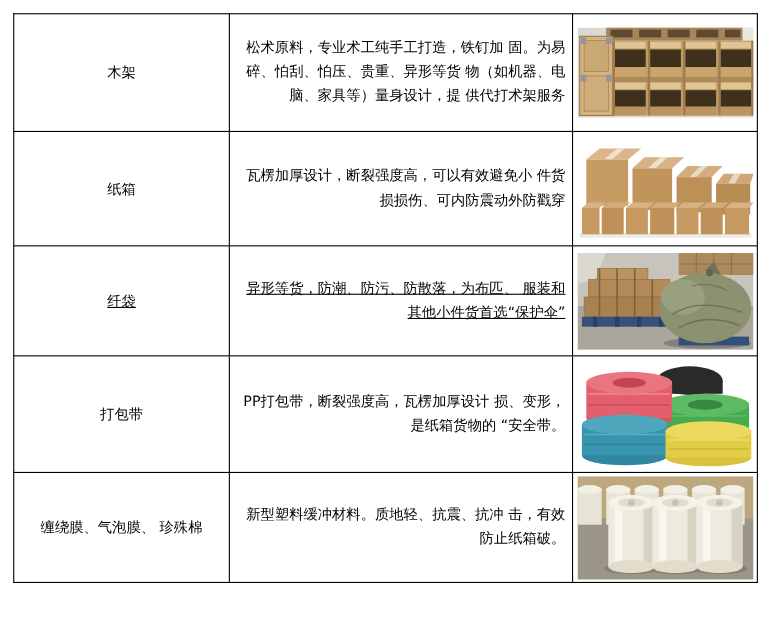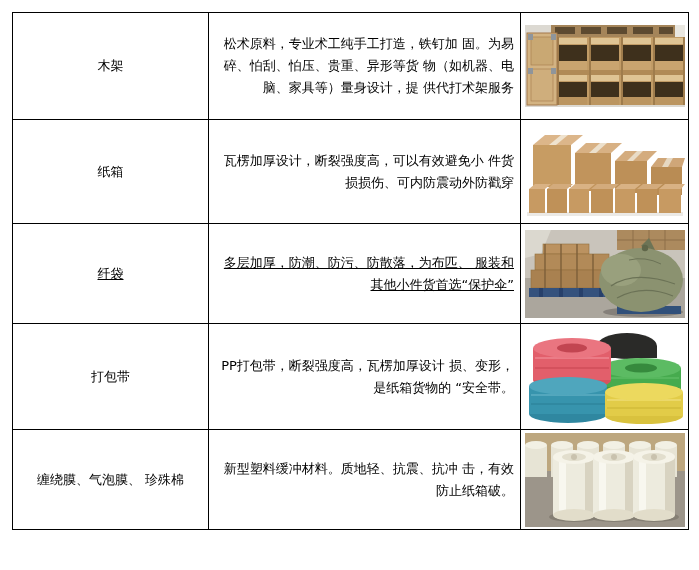--- a/index.html
+++ b/index.html
@@ -135,21 +135,21 @@
         <polygon points="112,64 132,64 138,59 118,59" fill="#d3ab7c"></polygon>
             <rect x="112" y="64" width="20" height="24" fill="#bf9158"></rect>
         <polygon points="134,64 156,64 160,59 140,59" fill="#d9b284"></polygon>
             <rect x="134" y="64" width="22" height="24" fill="#c79a62"></rect>
       </svg>
     </td>
   </tr>
 
   <tr class="r3">
     <td class="c1">纤袋</td>
-    <td class="c2">多层加厚，防潮、防污、防散落，为布匹、 服装和其他小件货首选“保护伞”</td>
+    <td class="c2">异形等货，防潮、防污、防散落，为布匹、 服装和其他小件货首选“保护伞”</td>
     <td class="c3">
       <svg width="160" height="88" viewBox="0 0 160 88">
         <rect x="0" y="0" width="160" height="48" fill="#c9c4bb"></rect>
         <rect x="0" y="48" width="160" height="40" fill="#aba69d"></rect>
         <polygon points="0,0 26,0 16,24 0,28" fill="#dbd8cf"></polygon>
         <rect x="92" y="0" width="68" height="20" fill="#ac8a5e"></rect>
         <line x1="108" y1="0" x2="108" y2="20" stroke="#8d6f49" stroke-width="1"></line>
         <line x1="124" y1="0" x2="124" y2="20" stroke="#8d6f49" stroke-width="1"></line>
         <line x1="140" y1="0" x2="140" y2="20" stroke="#8d6f49" stroke-width="1"></line>
         <line x1="92" y1="10" x2="160" y2="10" stroke="#8d6f49" stroke-width="1"></line>

